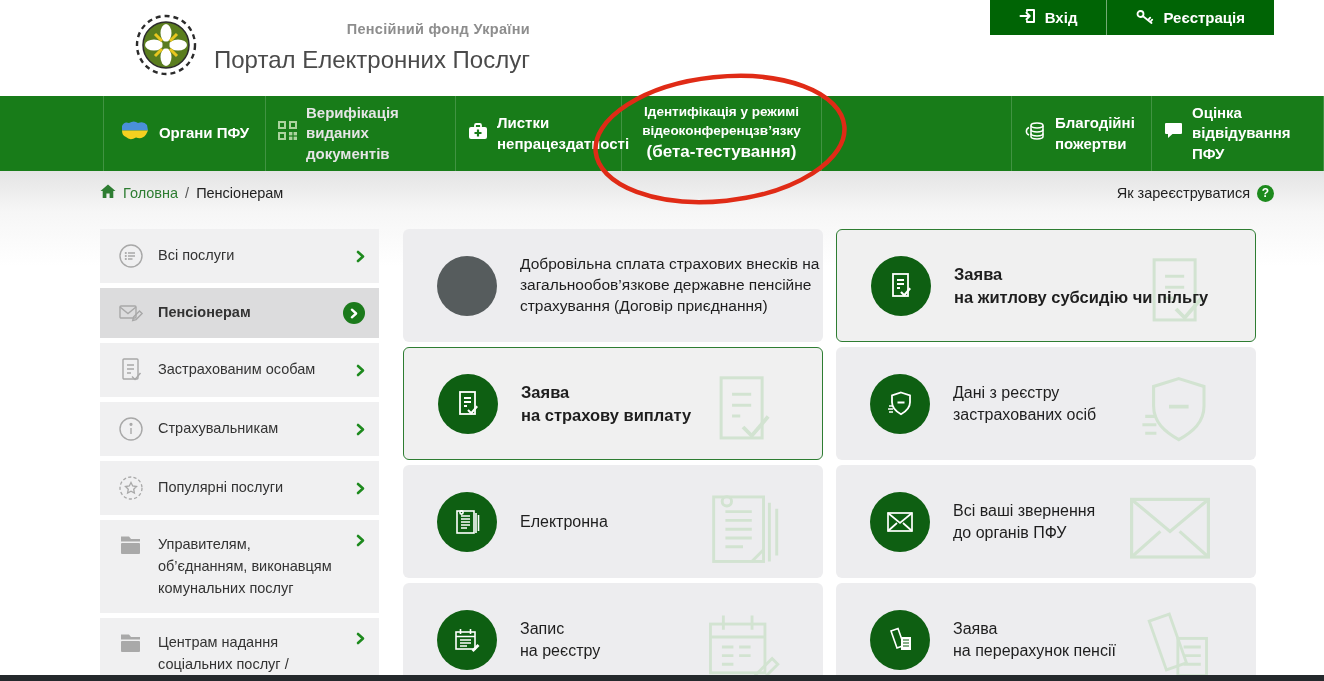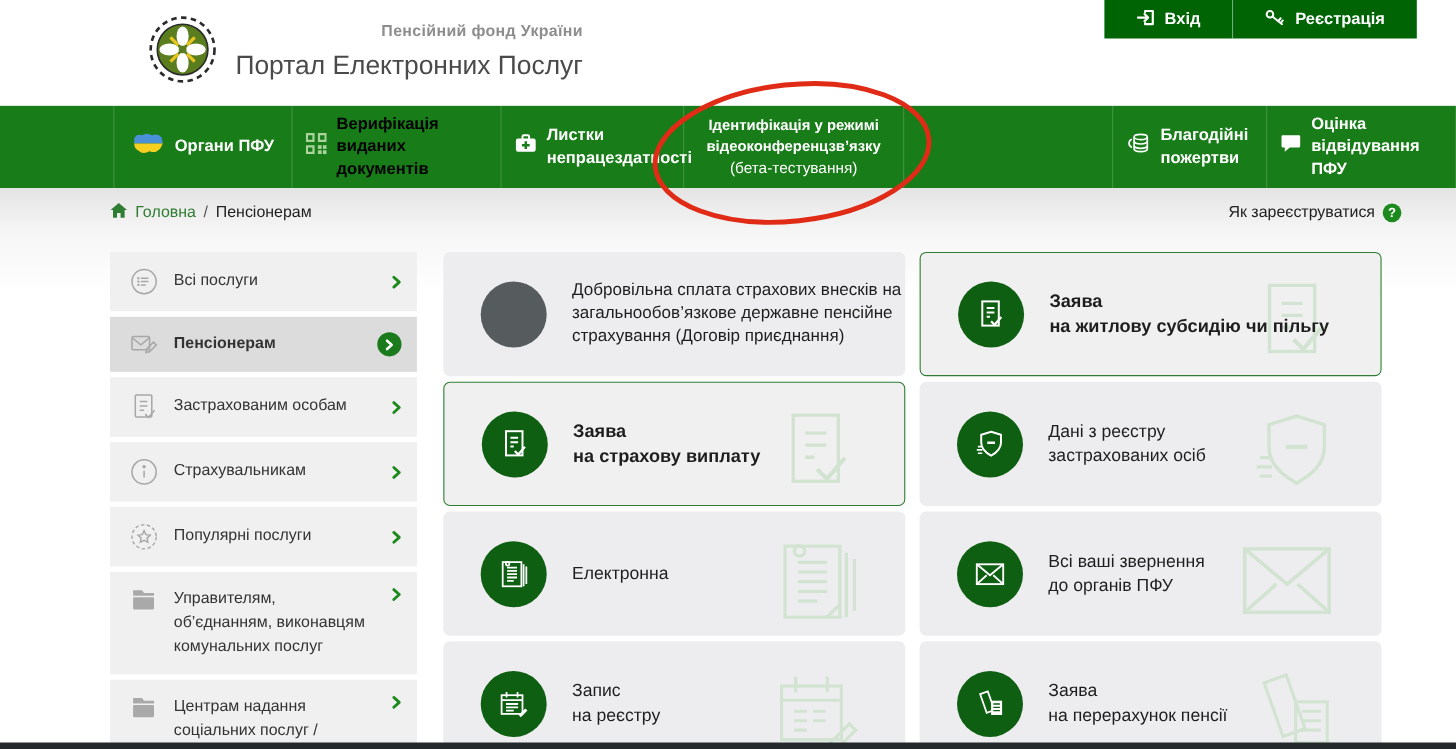--- a/index.html
+++ b/index.html
@@ -5,35 +5,35 @@
   * { margin:0; padding:0; box-sizing:border-box; }
   body { background:#fff; font-family:"Liberation Sans", sans-serif; }
   .page { position:relative; width:1324px; height:681px; overflow:hidden; background:#fff; }
 
   
   .header { position:relative; height:96px; background:#fff; }
   .brand { position:absolute; left:133px; top:12px; display:flex; gap:15px; align-items:flex-start; }
   .brand-text { padding-top:9px;text-align:right; }
   .org-name { color:#8d8d8d; font-size:14.5px; font-weight:700; letter-spacing:.3px; }
   .portal-title { color:#4a4a4a; font-size:24px; margin-top:9px; }
-  .auth { position:absolute; top:0; right:36px; display:flex; }
+  .auth { position:absolute; top:0; right:50px; display:flex; }
   .auth-btn { background:#006405; color:#fff; height:35px; display:flex; align-items:center; gap:9px;
               padding:0 29px; font-size:15px; font-weight:700; cursor:pointer; }
   .auth-btn + .auth-btn { border-left:1px solid rgba(255,255,255,.45); }
 
   
   .nav { height:75px; background:#187c19; display:flex; align-items:stretch; padding-left:103px; }
   .nav-item { display:flex; align-items:center; gap:9px; padding:0 12px; color:#fff; font-weight:700;
               font-size:15px; line-height:1.35; border-left:1px solid rgba(255,255,255,.18); cursor:pointer; }
   .nav-item:last-child { border-right:1px solid rgba(255,255,255,.18); }
   .w1{width:162px; justify-content:center;} .w2{width:190px;} .w3{width:166px;}
   .w4{width:200px; flex-direction:column; justify-content:center; gap:1px; text-align:center; font-size:13.5px;}
   .w5{width:140px;} .w6{width:173px;}
-  .nav-muted { color:#000000; }
-  .nav-sub { font-size:14px; font-weight:400; }
+  .nav-muted { color:#e5e5e5; }
+  .nav-sub { font-size:17px; font-weight:700; }
   .nav-spacer { flex:1; border-left:1px solid rgba(255,255,255,.18); }
 
   
   .annotation { position:absolute; left:586px; top:66px; z-index:20; pointer-events:none; }
 
   
   .page-body { height:510px; background:linear-gradient(180deg,#e4e4e4 0px,#f6f6f6 40px,#ffffff 95px); }
   .crumbs { display:flex; justify-content:space-between; align-items:center;
             margin:0 50px 0 100px; height:44px; font-size:14.5px; color:#222; }
   .crumb-left { display:flex; align-items:center; gap:7px; }

